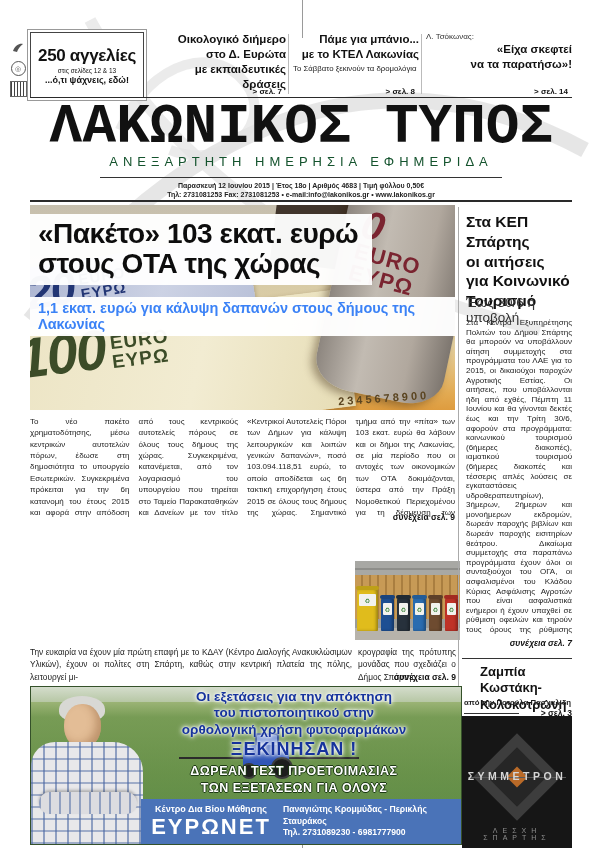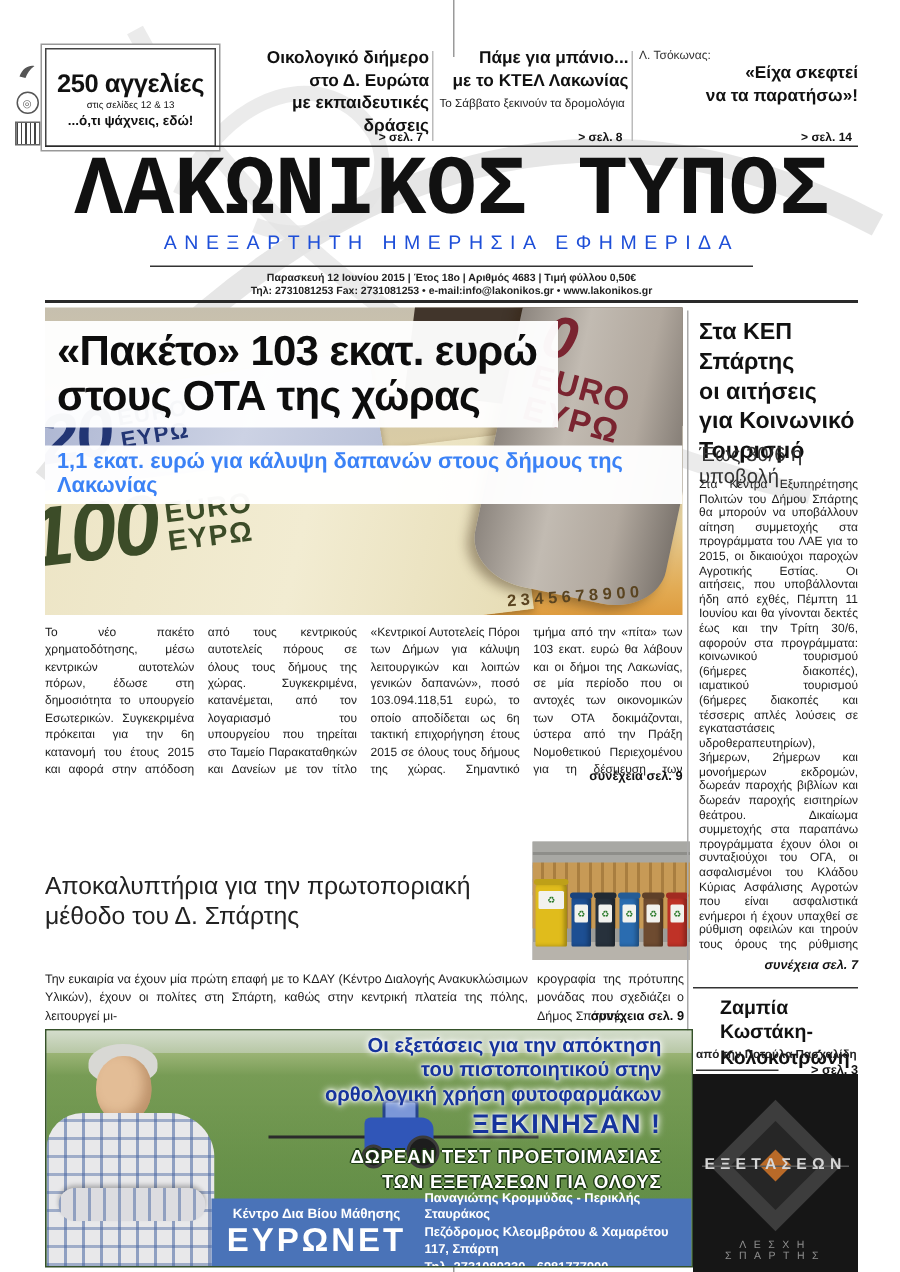--- a/index.html
+++ b/index.html
@@ -30,21 +30,21 @@
   .p4{left:396px;width:146px;}
   .vsep{position:absolute;top:2px;height:60px;width:1px;background:#bbb;}
   .promo-title{font-size:11.5px;font-weight:bold;line-height:1.3;text-align:right;}
   .promo-sub{font-size:7.8px;color:#222;margin-top:2px;}
   .promo-kick{font-size:8px;color:#333;margin-bottom:1px;}
   .rule{position:absolute;left:30px;width:542px;background:#2a2a2a;z-index:2;}
   
   .masthead-title{position:absolute;left:30px;top:99px;width:542px;text-align:center;z-index:2;
      font-family:Liberation Mono, monospace;font-weight:bold;font-size:56px;letter-spacing:0px;line-height:1;}
   .masthead-sub{position:absolute;left:30px;top:154px;width:542px;text-align:center;z-index:2;
-     font-size:13px;letter-spacing:5px;color:#1d4ed8;}
+     font-size:13px;letter-spacing:5px;color:#14532d;}
   .thin-rule{position:absolute;left:100px;width:402px;height:1px;background:#333;z-index:2;}
   .issue-line{position:absolute;left:30px;top:182px;width:542px;text-align:center;font-size:7px;font-weight:bold;color:#222;z-index:2;}
   .contact-line{position:absolute;left:30px;top:191px;width:542px;text-align:center;font-size:7px;font-weight:bold;color:#222;z-index:2;}
   
   .lead-photo{position:absolute;left:30px;top:205px;width:425px;height:205px;overflow:hidden;z-index:2;
       background:linear-gradient(180deg,#c6bfae 0%,#d8cba6 40%,#e4d1a0 68%,#e2aa52 92%,#de9c3f 100%);}
   .dark-corner{position:absolute;right:-40px;top:-30px;width:220px;height:100px;background:#41352b;transform:rotate(7deg);}
   .note{position:absolute;box-shadow:0 2px 5px rgba(60,40,10,.35);}
   .note20{left:-12px;top:46px;width:235px;height:82px;transform:rotate(-9deg);
       background:linear-gradient(120deg,#aab3d0,#ccd2e4 60%,#b8c0d8);color:#223574;}
@@ -126,21 +126,21 @@
                        repeating-linear-gradient(0deg,rgba(70,100,160,.45) 0 2px,transparent 2px 12px);}
   .farmer .arm{position:absolute;left:8px;top:96px;width:98px;height:22px;border-radius:12px;background:#dcdce0;
       background-image:repeating-linear-gradient(90deg,rgba(70,100,160,.5) 0 2px,transparent 2px 10px);box-shadow:0 -2px 3px rgba(0,0,0,.25);}
   .tractor{position:absolute;left:148px;top:52px;width:180px;height:46px;}
   .boom{position:absolute;left:0;top:18px;width:180px;height:2px;background:#2b2b2b;}
   .trac-body{position:absolute;left:64px;top:6px;width:46px;height:22px;background:#3056b8;border-radius:4px 8px 2px 2px;}
   .trac-cab{position:absolute;left:76px;top:-6px;width:20px;height:15px;background:#7b97d8;border:2px solid #26448c;border-radius:3px;}
   .wheel{position:absolute;border-radius:50%;background:#1d1d1d;border:2px solid #3a3a3a;}
   .wheel.b{left:92px;top:18px;width:18px;height:18px;}
   .wheel.s{left:62px;top:24px;width:12px;height:12px;}
-  .ad-text{position:absolute;left:116px;right:20px;top:2px;text-align:right;}
+  .ad-text{position:absolute;left:116px;right:20px;top:2px;text-align:center;}
   .ad-h1{font-size:13.5px;font-weight:bold;line-height:1.22;color:#16339c;
       text-shadow:0 0 2px #fff,0 0 4px #fff,0 0 6px #fff;}
   .ad-start{font-size:18px;font-weight:bold;color:#16339c;letter-spacing:1px;margin-top:1px;
       text-shadow:0 0 2px #fff,0 0 4px #fff,0 0 6px #fff;}
   .ad-succ{font-size:16.5px;font-weight:bold;color:#16339c;margin-top:1px;
       text-shadow:0 0 2px #fff,0 0 4px #fff,0 0 6px #fff;}
   .ad-free{font-size:12.5px;font-weight:bold;line-height:1.3;color:#fff;letter-spacing:.5px;margin-top:3px;
       text-shadow:0 1px 0 #1d3a14,1px 0 0 #1d3a14,-1px 0 0 #1d3a14,0 -1px 0 #1d3a14;}
   .ad-bar{position:absolute;left:110px;right:0;bottom:0;height:45px;background:#4a73b8;color:#fff;
       display:flex;align-items:center;padding:0 6px;gap:8px;}
@@ -235,22 +235,20 @@
     </div>
     <div class="serial">2345678900</div>
     <div class="lead-head preline">«Πακέτο» 103 εκατ. ευρώ
 στους ΟΤΑ της χώρας</div>
     <div class="lead-sub">1,1 εκατ. ευρώ για κάλυψη δαπανών στους δήμους της Λακωνίας</div>
   </figure>
 
   <div class="lead-body">Το νέο πακέτο χρηματοδότησης, μέσω κεντρικών αυτοτελών πόρων, έδωσε στη δημοσιότητα το υπουργείο Εσωτερικών. Συγκεκριμένα πρόκειται για την 6η κατανομή του έτους 2015 και αφορά στην απόδοση από τους κεντρικούς αυτοτελείς πόρους σε όλους τους δήμους της χώρας. Συγκεκριμένα, κατανέμεται, από τον λογαριασμό του υπουργείου που τηρείται στο Ταμείο Παρακαταθηκών και Δανείων με τον τίτλο «Κεντρικοί Αυτοτελείς Πόροι των Δήμων για κάλυψη λειτουργικών και λοιπών γενικών δαπανών», ποσό 103.094.118,51 ευρώ, το οποίο αποδίδεται ως 6η τακτική επιχορήγηση έτους 2015 σε όλους τους δήμους της χώρας. Σημαντικό τμήμα από την «πίτα» των 103 εκατ. ευρώ θα λάβουν και οι δήμοι της Λακωνίας, σε μία περίοδο που οι αντοχές των οικονομικών των ΟΤΑ δοκιμάζονται, ύστερα από την Πράξη Νομοθετικού Περιεχομένου για τη δέσμευση των ταμειακών διαθέσιμων από την Κυβέρνηση και τη μεταφορά τους στην ΤτΕ.</div>
   <div class="lead-cont">συνέχεια σελ. 9</div>
 
-  <div class="kday-sub preline">Αποκαλυπτήρια για την πρωτοποριακή
-μέθοδο του Δ. Σπάρτης</div>
 
   <figure class="bins-photo" style="margin:0;">
     <div class="bins-wall"></div>
     <div class="bins-pallet"></div>
     <div class="bins-ground"></div>
     <div class="bins-row" id="bins-row">
         <div class="bin big" style="background: rgb(224, 188, 28);">
           <div class="bin-label">♻</div>
         </div>
         <div class="bin" style="background: rgb(29, 79, 147);">
@@ -291,21 +289,21 @@
   <div class="zampia-refline">
     <span class="ln"></span>
     <span class="zampia-ref">&gt; σελ. 3</span>
   </div>
 
   <div class="symmetron">
     <div class="dia outer"></div>
     <div class="dia mid"></div>
     <div class="dia core" id="sym-core" style="background: rgb(185, 106, 40);"></div>
     <div class="sym-line"></div>
-    <div class="sym-brand">ΕΞΕΤΑΣΕΩΝ</div>
+    <div class="sym-brand">ΣΥΜΜΕΤΡΟΝ</div>
     <div class="sym-caption">ΛΕΣΧΗ ΣΠΑΡΤΗΣ</div>
   </div>
 
   <div class="ad">
     <div class="ad-sky"></div>
     <div class="farmer">
       <div class="hair"></div>
       <div class="face"></div>
       <div class="shirt"></div>
       <div class="arm"></div>
@@ -325,19 +323,18 @@
       <div class="ad-free preline">ΔΩΡΕΑΝ ΤΕΣΤ ΠΡΟΕΤΟΙΜΑΣΙΑΣ
 ΤΩΝ ΕΞΕΤΑΣΕΩΝ ΓΙΑ ΟΛΟΥΣ</div>
     </div>
     <div class="ad-bar">
       <div class="ad-org">
         <div class="org">Κέντρο Δια Βίου Μάθησης</div>
         <div class="brand">ΕΥΡΩΝΕΤ</div>
       </div>
       <div class="ad-contact">
         <div>Παναγιώτης Κρομμύδας - Περικλής Σταυράκος</div>
-        <div>Πεζόδρομος Κλεομβρότου &amp; Χαμαρέτου 117, Σπάρτη</div>
         <div>Τηλ. 2731089230 - 6981777900</div>
       </div>
     </div>
   </div>
 
 </div>
 
 </body></html>

